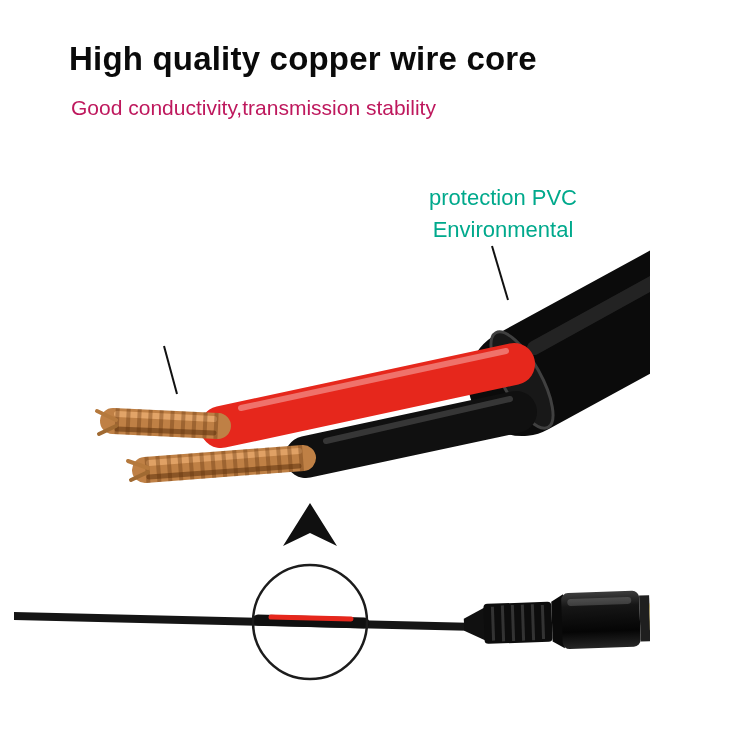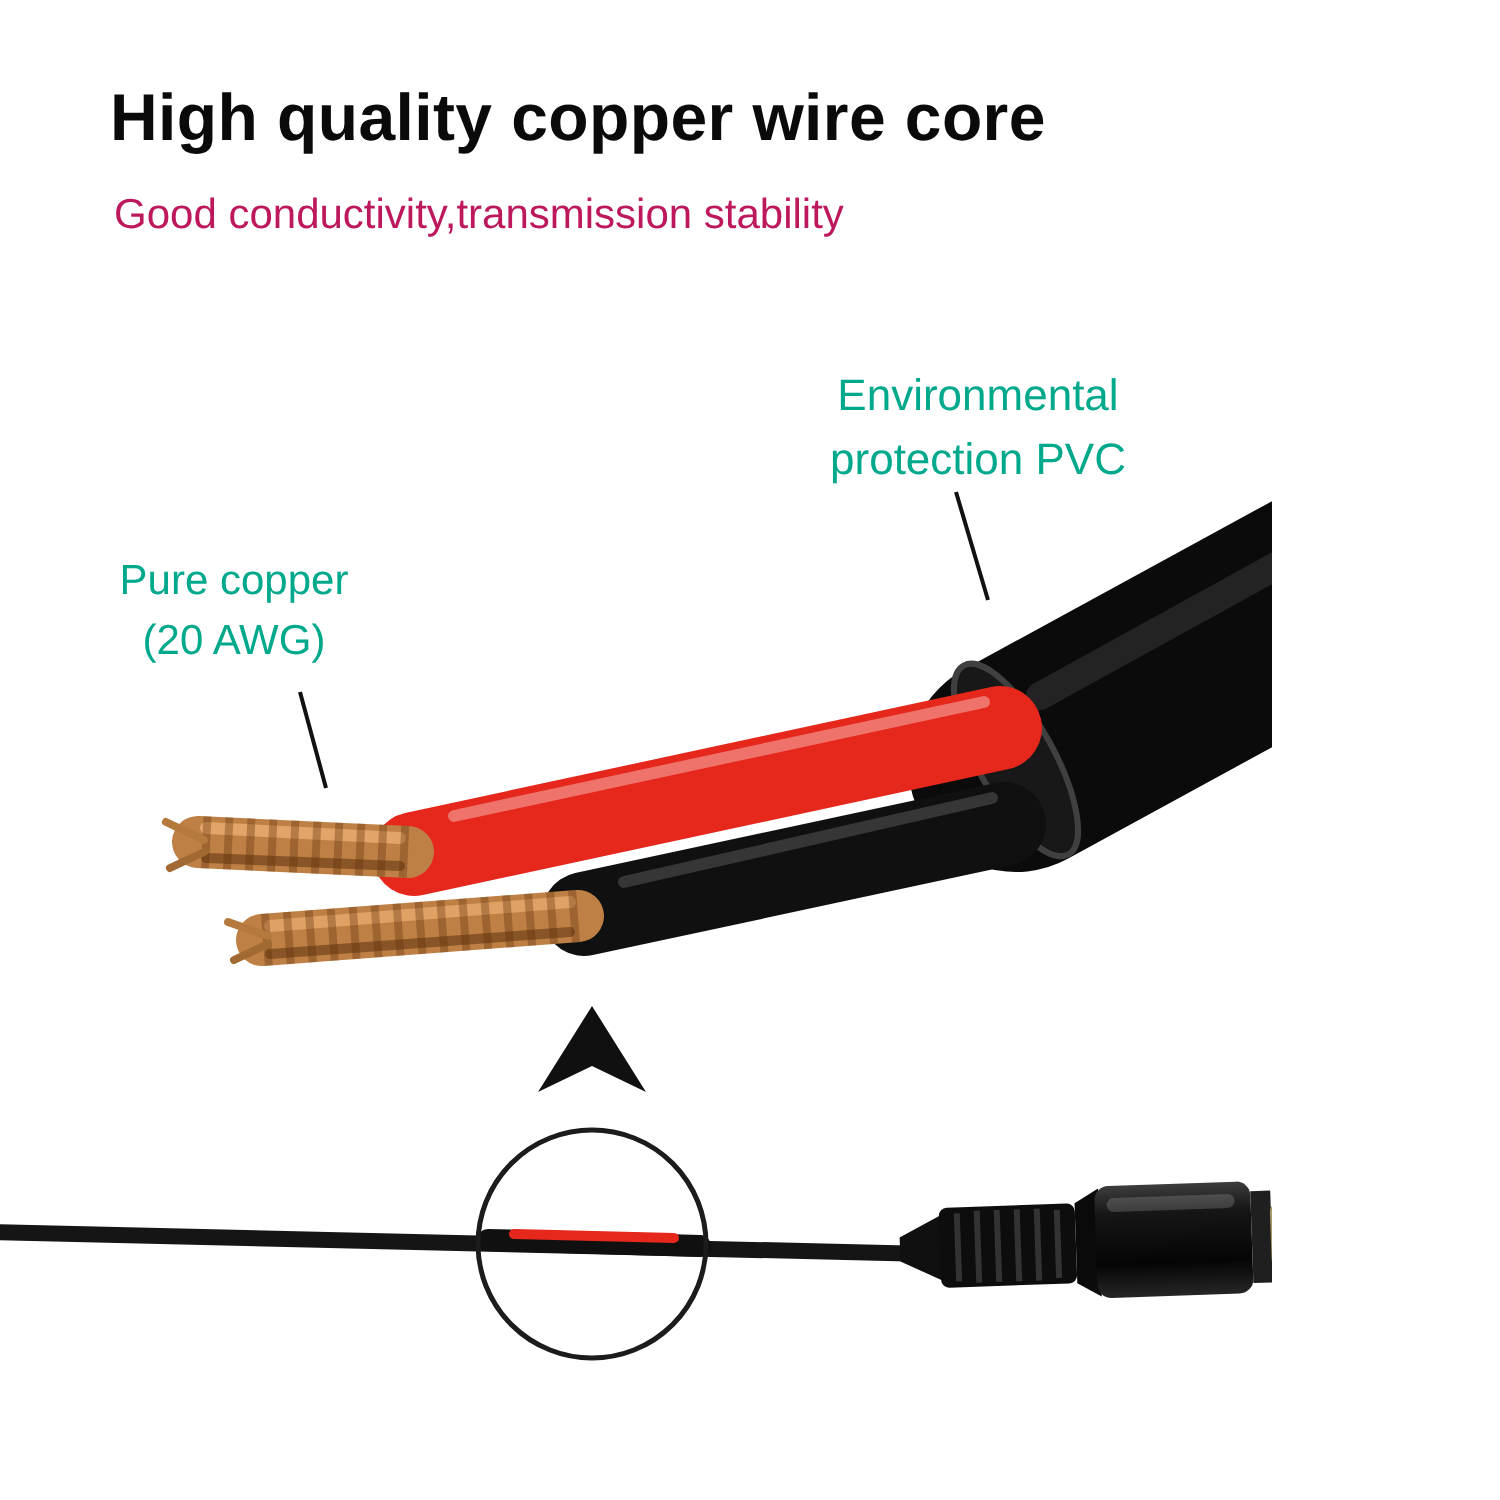--- a/index.html
+++ b/index.html
@@ -1,18 +1,18 @@
 <!DOCTYPE html>
 <html style="--accent: #00a98c; --wire-red: #e6271c; --copper: #bf8045; --cable-black: #101010;"><head>
 <meta charset="utf-8">
 <style>
   html,body { margin:0; padding:0; background:#ffffff; }
   .stage {
     position:relative; width:636px; height:750px; background:#ffffff;
-    font-family:"Liberation Sans", sans-serif; overflow:hidden;
+    font-family:"Liberation Sans", sans-serif; overflow:hidden;margin-left:14px;
   }
   .title {
     position:absolute; left:55px; top:40px; margin:0;
     font-size:33px; font-weight:700; color:#0a0a0a; letter-spacing:0.2px;
   }
   .subtitle {
     position:absolute; left:57px; top:96px; margin:0;
     font-size:21px; font-weight:400; color:#be185d;
   }
   .label {
@@ -26,28 +26,24 @@
 </style>
 </head>
 <body>
 
 <div class="stage">
 
   <h1 class="title">High quality copper wire core</h1>
   <p class="subtitle">Good conductivity,transmission stability</p>
 
   <div class="label label-pvc">
+    <div>protection PVC</div>
     <div>Environmental</div>
-    <div>protection PVC</div>
   </div>
 
-  <div class="label label-copper">
-    <div>Pure copper</div>
-    <div>(20 AWG)</div>
-  </div>
 
   <svg class="art" viewBox="0 0 750 750" width="750" height="750">
     <defs>
       <linearGradient id="gBody" x1="0" y1="0" x2="0" y2="1">
         <stop offset="0" stop-color="#3d3d3d"></stop>
         <stop offset="0.25" stop-color="#161616"></stop>
         <stop offset="0.7" stop-color="#050505"></stop>
         <stop offset="1" stop-color="#262626"></stop>
       </linearGradient>
       <linearGradient id="gBarrel" x1="0" y1="0" x2="0" y2="1">

